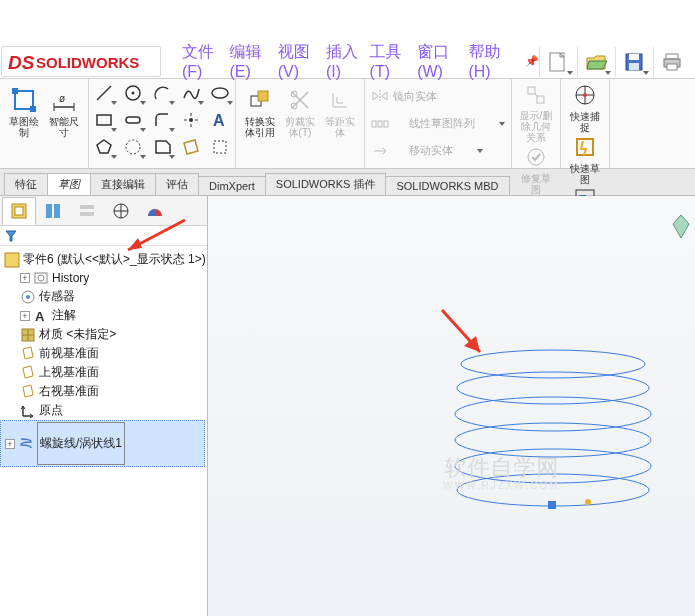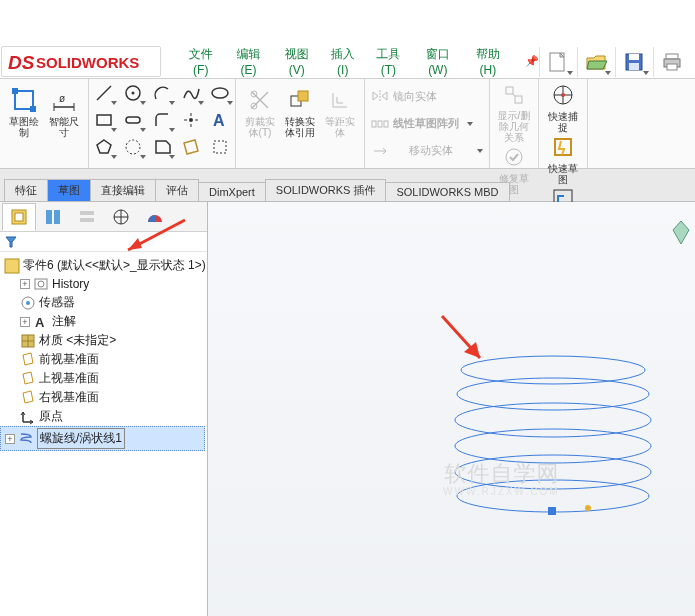--- a/index.html
+++ b/index.html
@@ -3,41 +3,41 @@
 <meta charset="utf-8">
 <style>
   * { box-sizing: border-box; margin: 0; padding: 0; font-family: "Microsoft YaHei", sans-serif; }
   body { width: 695px; height: 616px; background: #fff; font-size: 11px; color: #222; overflow: hidden; position: relative; }
 
   
   .top-row { display: flex; align-items: stretch; height: 34px; border-bottom: 1px solid #d0d0d0; margin-top: 45px; }
   .logo { width: 160px; display: flex; align-items: center; padding: 0 6px; border: 1px solid #d8d8d8; border-radius: 2px; margin: 1px; background: #fff; }
   .logo svg { flex: none; }
   .menu { display: flex; align-items: center; gap: 10px; padding-left: 20px; flex: 1; }
-  .menu-item { color: #15803d; font-size: 12px; cursor: default; text-align: center; }
+  .menu-item { color: #8b5cf6; font-size: 16px; cursor: default; }
   .quick { display: flex; align-items: center; gap: 2px; padding-right: 6px; }
   .qbtn { width: 36px; height: 30px; display: flex; align-items: center; justify-content: center; border-left: 1px solid #e0e0e0; position: relative; }
   .qbtn .dd { position: absolute; right: 2px; bottom: 2px; }
 
   
   .ribbon { height: 90px; border-bottom: 1px solid #c9c9c9; display: flex; background: #fafafa; }
   .rgroup { border-right: 1px solid #d6d6d6; padding: 2px 4px; display: flex; flex-direction: column; }
   .bigbtn { display: flex; flex-direction: column; align-items: center; justify-content: center; width: 40px; height: 62px; font-size: 10px; color: #333; text-align: center; line-height: 1.1; }
   .bigbtn.gray { color: #b0b0b0; }
   .bigbtn .ic { width: 28px; height: 28px; margin-bottom: 2px; display:flex; align-items:center; justify-content:center; }
   .rowicons { display: flex; gap: 2px; }
   .ricon { width: 28px; height: 26px; display: flex; align-items: center; justify-content: center; position:relative; }
   .ricon .dd { position:absolute; right:1px; bottom:1px; }
   .sketch-grid { display:flex; flex-direction:column; gap:1px; padding:1px; }
   .sketch-grid .rowicons { gap:1px; }
 
   
-  .ftabs { height: 33px; background: #e9e9e9; border-bottom: 1px solid #bcbcbc; display: flex; align-items: flex-end; padding-left: 4px; gap: 0; }
+  .ftabs { height: 27px; background: #e9e9e9; border-bottom: 1px solid #bcbcbc; display: flex; align-items: flex-end; padding-left: 4px; gap: 0; }
   .ftab { padding: 3px 10px 3px 10px; font-size: 11px; background: #eaeaea; border: 1px solid #bcbcbc; border-bottom: none; margin-right: -1px; color:#333; }
-  .ftab.active { background: #3b82f6; }
+  .ftab.active { background: #ffffff; font-style: italic; }
 
   
   .main { display: flex; height: calc(616px - 34px - 90px - 23px); }
   .left { width: 208px; border-right: 1px solid #bcbcbc; display:flex; flex-direction:column; background:#fff; }
   .fm-tabs { height: 30px; display:flex; align-items:center; gap:0; border-bottom:1px solid #d0d0d0; padding-left:2px; background:#f4f4f4;}
   .fm-tab { width:34px; height:28px; display:flex; align-items:center; justify-content:center; border:1px solid transparent; }
   .fm-tab.active { background:#fff; border:1px solid #c6c6c6; border-bottom-color:#fff; }
   .filter-row { height:20px; display:flex; align-items:center; padding:2px 4px; border-bottom:1px solid #e4e4e4;}
   .tree { padding: 4px 2px; font-size: 12px; }
   .tnode { display:flex; align-items:center; gap:3px; padding:1px 2px; white-space:nowrap; }
@@ -225,40 +225,40 @@
         </div>
       <div class="ricon">
           <svg width="20" height="20">
             <rect x="4" y="4" width="12" height="12" fill="none" stroke="#333" stroke-dasharray="2 2"></rect>
           </svg>
         </div>
     </div>
   </div>
 
   <div class="rgroup" style="flex-direction:row;">
+    <div class="bigbtn">
+      <div class="ic">
+          <svg width="24" height="24">
+            <rect x="3" y="8" width="10" height="10" fill="none" stroke="#333"></rect>
+            <rect x="10" y="3" width="10" height="10" fill="#e8c050" stroke="#b58b1a"></rect>
+          </svg>
+        </div>
+      <span style="white-space:pre;">转换实
+体引用</span>
+    </div>
     <div class="bigbtn gray">
       <div class="ic">
           <svg width="24" height="24">
             <path d="M4 4 L20 20 M4 20 L20 4" stroke="#bbb" stroke-width="1.5"></path>
             <circle cx="6" cy="18" r="3" fill="none" stroke="#bbb"></circle>
             <circle cx="6" cy="6" r="3" fill="none" stroke="#bbb"></circle>
           </svg>
         </div>
       <span style="white-space:pre;">剪裁实
 体(T)</span>
-    </div>
-    <div class="bigbtn">
-      <div class="ic">
-          <svg width="24" height="24">
-            <rect x="3" y="8" width="10" height="10" fill="none" stroke="#333"></rect>
-            <rect x="10" y="3" width="10" height="10" fill="#e8c050" stroke="#b58b1a"></rect>
-          </svg>
-        </div>
-      <span style="white-space:pre;">转换实
-体引用</span>
     </div>
     <div class="bigbtn gray">
       <div class="ic">
           <svg width="24" height="24">
             <path d="M5 5 L5 19 L19 19" fill="none" stroke="#bbb"></path>
             <path d="M9 9 L9 15 L15 15" fill="none" stroke="#bbb"></path>
           </svg>
         </div>
       <span style="white-space:pre;">等距实
 体</span>
@@ -267,21 +267,21 @@
 
   <div class="rgroup" style="justify-content:space-around;padding:4px 6px;">
     <div style="display:flex;gap:4px;color:#b0b0b0;">
       <svg width="18" height="14">
           <path d="M9 1 L9 13" stroke="#bbb" stroke-dasharray="2 1"></path>
           <path d="M2 3 L7 7 L2 11 Z" fill="none" stroke="#bbb"></path>
           <path d="M16 3 L11 7 L16 11 Z" fill="none" stroke="#bbb"></path>
         </svg>
       <span>镜向实体</span>
     </div>
-    <div style="display:flex;align-items:center;gap:4px;color:#b0b0b0;font-weight:bold;">
+    <div style="display:flex;align-items:center;gap:20px;color:#b0b0b0;">
       <svg width="18" height="14">
           <rect x="1" y="4" width="4" height="6" fill="none" stroke="#bbb"></rect>
           <rect x="7" y="4" width="4" height="6" fill="none" stroke="#bbb"></rect>
           <rect x="13" y="4" width="4" height="6" fill="none" stroke="#bbb"></rect>
         </svg>
       <span>线性草图阵列</span>
         <span class="dd" style="margin-left:4px;"></span>
     </div>
     <div style="display:flex;align-items:center;gap:20px;color:#b0b0b0;">
       <svg width="18" height="14">
@@ -459,21 +459,21 @@
             <path d="M3 13 L3 3 M3 13 L13 13" stroke="#333" stroke-width="1.5"></path>
             <path d="M3 3 L1 6 M3 3 L5 6 M13 13 L10 11 M13 13 L10 15" stroke="#333"></path>
           </svg>
         <span>原点</span>
       </div>
       <div class="tnode child sel" style="margin-left:-2px;padding-left:4px;">
         <span class="exp">+</span>
         <svg class="tic">
             <path d="M3 3 Q13 3 13 6 Q3 6 3 9 Q13 9 13 12" fill="none" stroke="#4a74c9" stroke-width="1.5"></path>
           </svg>
-        <span style="background:#cfe4ff;border:1px solid #888;padding:1px 2px;">螺旋线/涡状线1</span>
+        <span style="background:#cfe4ff;border:1px solid #888;padding:12px 2px;">螺旋线/涡状线1</span>
       </div>
     </div>
 
     <svg class="arrow" style="left:120px;top:218px;" width="70" height="40">
       <path d="M65 2 L8 32" stroke="#e73828" stroke-width="3"></path>
       <path d="M8 32 L18 20 L22 30 Z" fill="#e73828"></path>
     </svg>
   </div>
 
   <div class="viewport">

